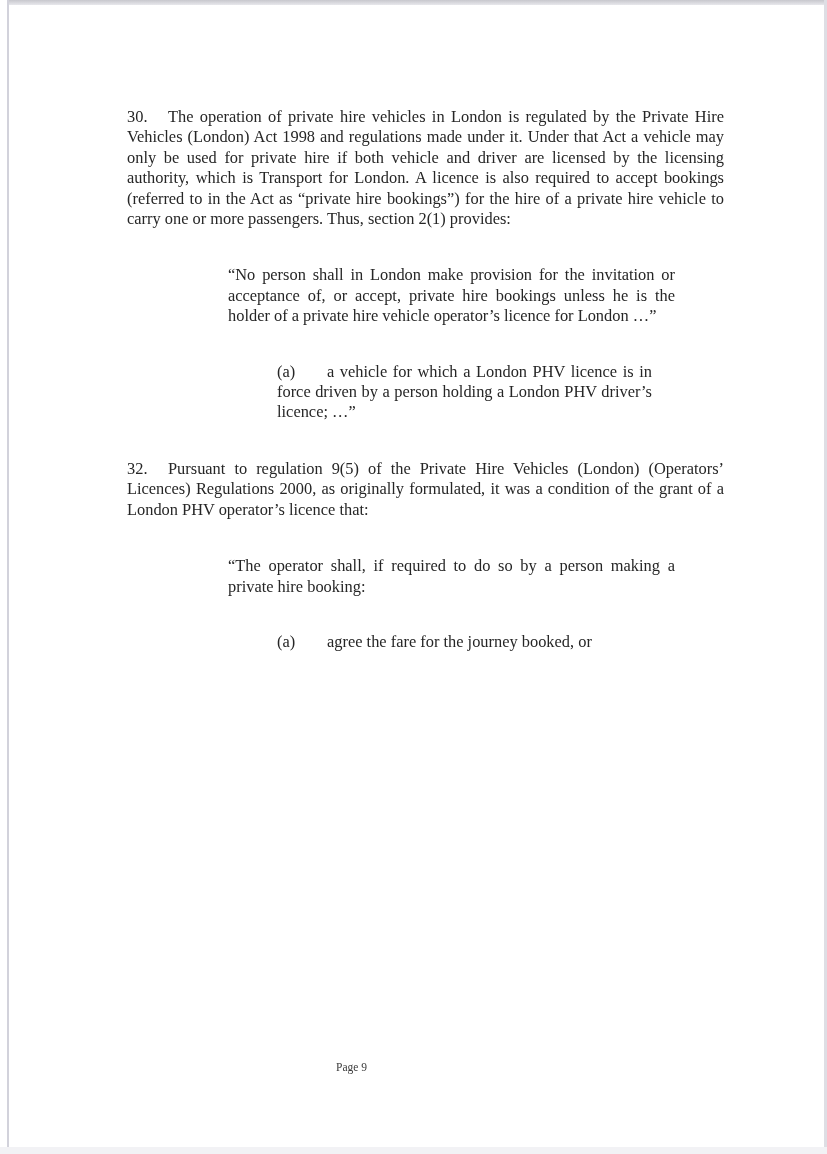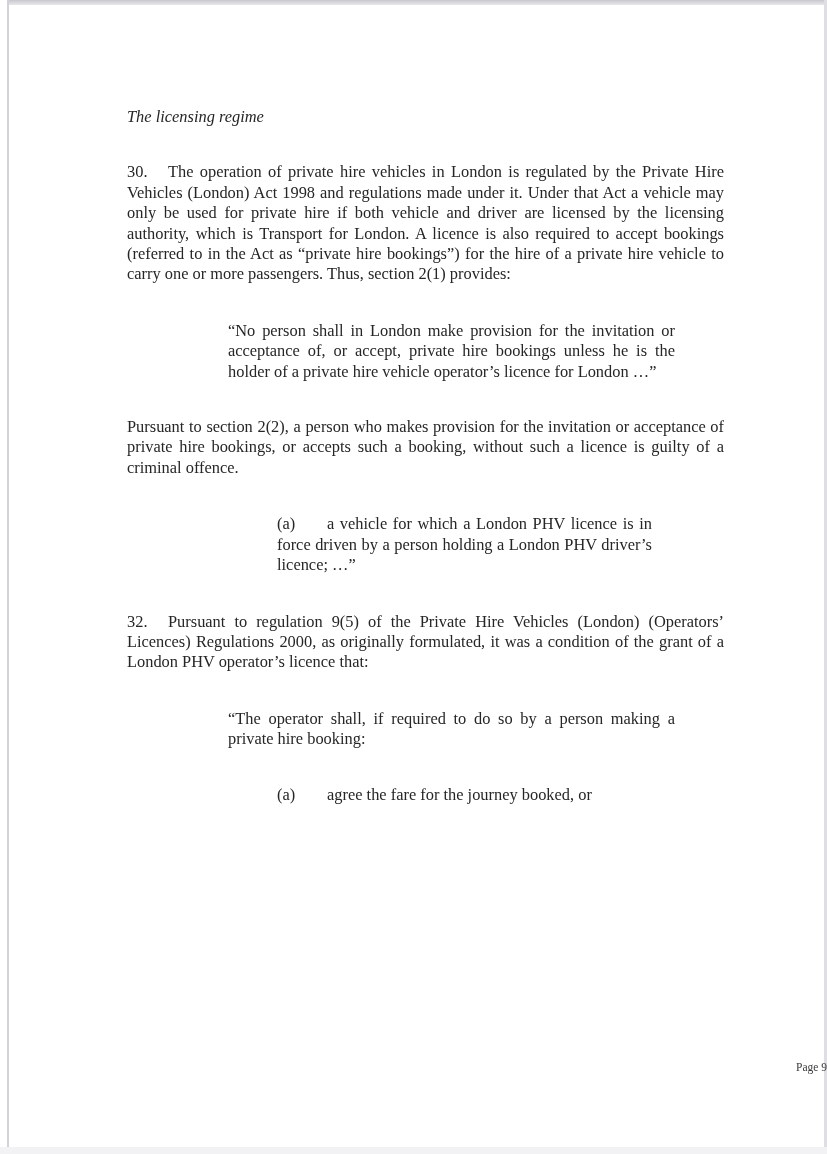--- a/index.html
+++ b/index.html
@@ -71,43 +71,41 @@
     margin: 0 72px 36px 150px;
   }
   .sublabel {
     display: inline-block;
     width: 50px;
   }
   .footer {
     position: absolute;
     top: 1061px;
     left: 0;
-    width: 827px;
-    text-align: right;
+    width: 703px;
+    text-align: center;
     font-size: 11.5px;
     color: #3a3a3a;
   }
 </style>
 </head>
 <body>
 
 <div class="edge-top"></div>
 <div class="edge-left"></div>
 <div class="edge-right"></div>
 <div class="edge-bottom"></div>
 
 <div class="doc">
 
-  <div class="heading">The licensing regime</div>
 
   <p class="para"><span class="pnum">30.</span><span>The operation of private hire vehicles in London is regulated by the Private Hire Vehicles (London) Act 1998 and regulations made under it. Under that Act a vehicle may only be used for private hire if both vehicle and driver are licensed by the licensing authority, which is Transport for London. A licence is also required to accept bookings (referred to in the Act as “private hire bookings”) for the hire of a private hire vehicle to carry one or more passengers. Thus, section 2(1) provides:</span></p>
 
   <div class="quote">“No person shall in London make provision for the invitation or acceptance of, or accept, private hire bookings unless he is the holder of a private hire vehicle operator’s licence for London …”</div>
 
-  <p class="para">Pursuant to section 2(2), a person who makes provision for the invitation or acceptance of private hire bookings, or accepts such a booking, without such a licence is guilty of a criminal offence.</p>
 
 
 
   <div class="subitem"><span class="sublabel">(a)</span><span>a vehicle for which a London PHV licence is in force driven by a person holding a London PHV driver’s licence; …”</span></div>
 
   <p class="para"><span class="pnum">32.</span><span>Pursuant to regulation 9(5) of the Private Hire Vehicles (London) (Operators’ Licences) Regulations 2000, as originally formulated, it was a condition of the grant of a London PHV operator’s licence that:</span></p>
 
   <div class="quote">“The operator shall, if required to do so by a person making a private hire booking:</div>
 
   <div class="subitem"><span class="sublabel">(a)</span><span>agree the fare for the journey booked, or</span></div>

